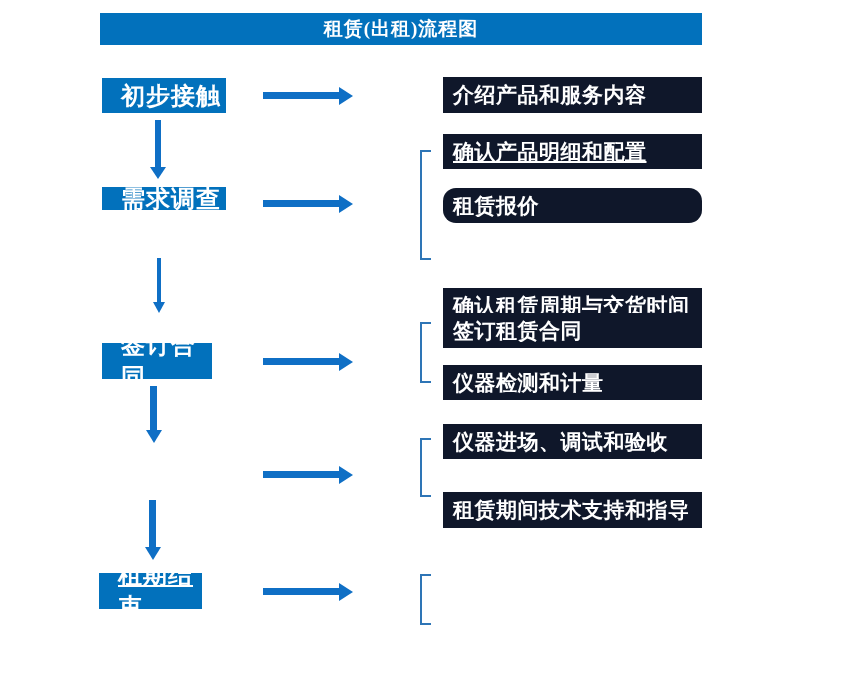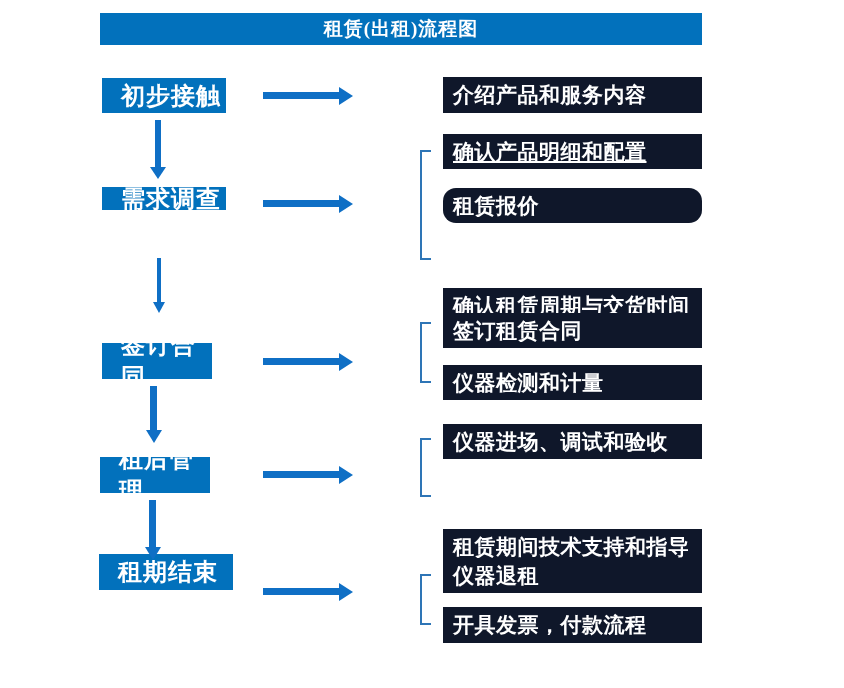--- a/index.html
+++ b/index.html
@@ -21,37 +21,37 @@
   .lbox{
     position:absolute;background:#0271bc;color:#ffffff;
     display:flex;align-items:center;
     font-size:24px;font-weight:bold;letter-spacing:1px;
     padding-left:19px;box-sizing:border-box;
   }
   .l1{left:102px;top:78px;width:124px;height:35px;}
   .l2{left:102px;top:187px;width:124px;height:23px;}
   .l3{left:102px;top:343px;width:110px;height:36px;}
   .l4{left:100px;top:457px;width:110px;height:36px;}
-  .l5{left:99px;top:554px;width:134px;height:36px;}
+  .l5{left:99px;top:573px;width:103px;height:36px;text-decoration:underline;}
   
   .rbox{
     position:absolute;left:443px;width:259px;
     background:#0f172a;color:#ffffff;
     display:flex;align-items:center;
     font-size:21px;font-weight:bold;letter-spacing:0.5px;
     padding-left:10px;box-sizing:border-box;
   }
   .r1{top:77px;height:36px;}
   .r2{top:134px;height:35px;text-decoration:underline;}
   .r3{top:188px;height:35px;border-radius:13px;}
   .r4{top:245px;height:35px;margin-top:43px;}
   .r5{top:313px;height:35px;}
   .r6{top:365px;height:35px;}
   .r7{top:424px;height:35px;}
-  .r8{top:492px;height:36px;margin-top:37px;}
+  .r8{top:492px;height:36px;}
   .r9{top:558px;height:35px;}
   .r10{top:607px;height:36px;}
   
   .ha{
     position:absolute;left:263px;width:76px;height:7px;background:#0f6fc5;
   }
   .ha::after{
     content:"";position:absolute;left:76px;top:-5.5px;
     border-top:9px solid transparent;border-bottom:9px solid transparent;
     border-left:14px solid #0f6fc5;
@@ -85,21 +85,20 @@
 </head>
 <body>
 
 <div class="canvas">
 
   <div class="title-bar">租赁(出租)流程图</div>
 
   <div class="lbox l1">初步接触</div>
   <div class="lbox l2">需求调查</div>
   <div class="lbox l3">签订合同</div>
-  <div class="lbox l4">租后管理</div>
   <div class="lbox l5">租期结束</div>
 
   <div class="va va1"></div>
   <div class="va va2"></div>
   <div class="va va3"></div>
   <div class="va va4"></div>
 
   <div class="ha ha1"></div>
   <div class="ha ha2"></div>
   <div class="ha ha3"></div>
@@ -112,16 +111,14 @@
   <div class="bracket bkD"></div>
 
   <div class="rbox r1">介绍产品和服务内容</div>
   <div class="rbox r2">确认产品明细和配置</div>
   <div class="rbox r3">租赁报价</div>
   <div class="rbox r4">确认租赁周期与交货时间</div>
   <div class="rbox r6">仪器检测和计量</div>
   <div class="rbox r5">签订租赁合同</div>
   <div class="rbox r7">仪器进场、调试和验收</div>
   <div class="rbox r8">租赁期间技术支持和指导</div>
-  <div class="rbox r9">仪器退租</div>
-  <div class="rbox r10">开具发票，付款流程</div>
 
 </div>
 
 </body></html>

